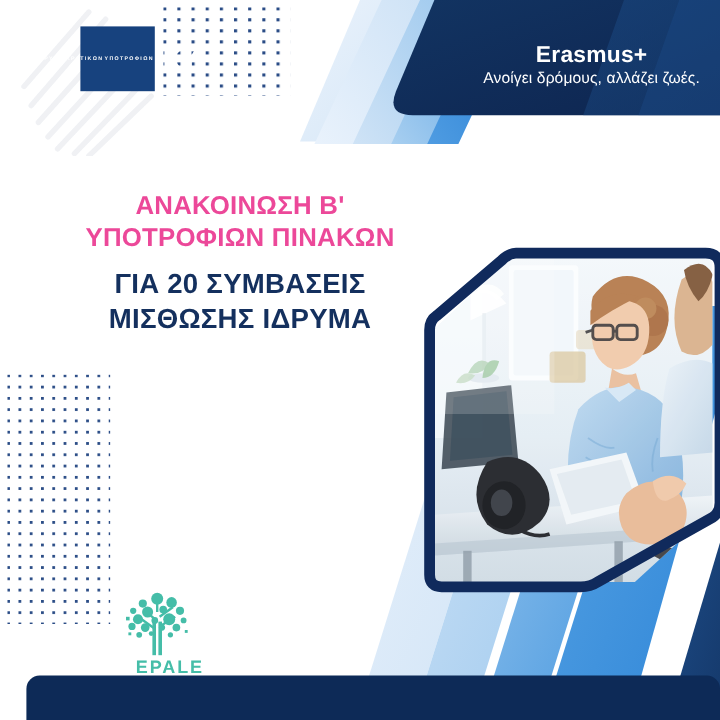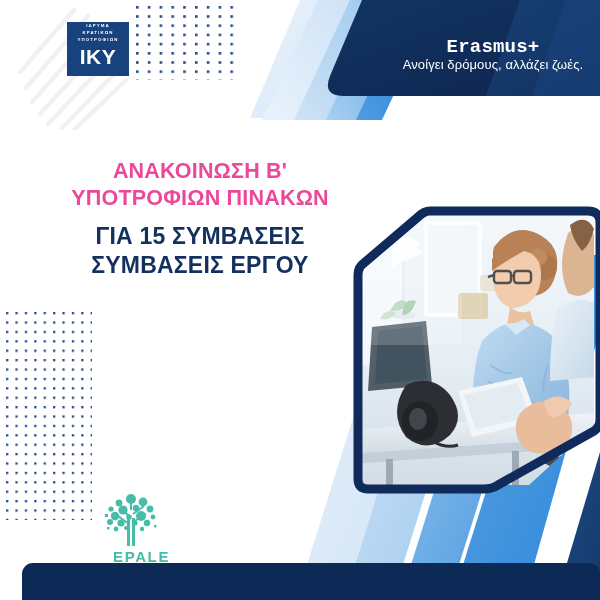--- a/index.html
+++ b/index.html
@@ -17,32 +17,32 @@
   .dotgrid-left{left:6px;top:312px;width:86px;height:208px;}
 
   
   .header-art{position:absolute;left:0;top:0;width:600px;height:120px;}
 
   
   .right-art{position:absolute;left:0;top:0;width:600px;height:600px;}
 
   
   .iky-logo{position:absolute;left:68px;top:23px;width:60px;height:52px;
-            background:#17427e;display:flex;flex-direction:column;
-            align-items:center;justify-content:flex-start;gap:1px;
+            background:#17427e;display:flex;flex-direction:row;
+            align-items:center;justify-content:center;gap:1px;
             box-shadow:0 0 0 1px #17427e;}
   .iky-sub{color:#ffffff;font-size:4.4px;letter-spacing:1.1px;line-height:6px;
            font-weight:700;text-align:center;white-space:nowrap;}
   .iky-main{color:#ffffff;font-size:21px;font-weight:700;line-height:21px;
             letter-spacing:.5px;margin-top:2px;}
 
   
   .erasmus{position:absolute;left:398px;top:36px;width:190px;text-align:center;
            color:#ffffff;}
-  .erasmus-name{font-size:19px;font-weight:700;letter-spacing:.2px;line-height:22px;font-family:Liberation Mono, monospace;}
+  .erasmus-name{font-size:19px;font-weight:700;letter-spacing:.2px;line-height:22px;}
   .erasmus-tag{font-size:13px;font-weight:400;line-height:12px;margin-top:1px;
                letter-spacing:.1px;}
 
   
   .title-block{position:absolute;left:20px;top:158px;width:360px;text-align:center;}
   .title-line{color:#ec4899;font-size:21.5px;font-weight:700;line-height:27px;
               letter-spacing:.2px;white-space:nowrap;}
   .subtitle-block{position:absolute;left:20px;top:222px;width:360px;text-align:center;}
   .subtitle-line{color:#14305e;font-size:23px;font-weight:700;line-height:29px;
                  letter-spacing:.2px;white-space:nowrap;}
@@ -184,22 +184,22 @@
     <div class="erasmus-name">Erasmus+</div>
     <div class="erasmus-tag">Ανοίγει δρόμους, αλλάζει ζωές.</div>
   </div>
 
   <div class="title-block">
     <div class="title-line">ΑΝΑΚΟΙΝΩΣΗ Β'</div>
     <div class="title-line">ΥΠΟΤΡΟΦΙΩΝ ΠΙΝΑΚΩΝ</div>
   </div>
 
   <div class="subtitle-block">
-    <div class="subtitle-line">ΓΙΑ 15 ΣΥΜΒΑΣΕΙΣ</div>
-    <div class="subtitle-line">ΣΥΜΒΑΣΕΙΣ ΕΡΓΟΥ</div>
+    <div class="subtitle-line">ΓΙΑ 20 ΣΥΜΒΑΣΕΙΣ</div>
+    <div class="subtitle-line">ΜΙΣΘΩΣΗΣ ΙΔΡΥΜΑ</div>
   </div>
 
   <div class="hex-wrap">
 
     <div class="hex-photo">
       <svg class="photo-img" viewBox="0 0 232 270" preserveAspectRatio="xMidYMid slice">
         <defs>
           <linearGradient id="roomBg" x1="0" y1="0" x2="0" y2="1">
             <stop offset="0%" stop-color="#f4f8fb"></stop>
             <stop offset="55%" stop-color="#e4edf4"></stop>

